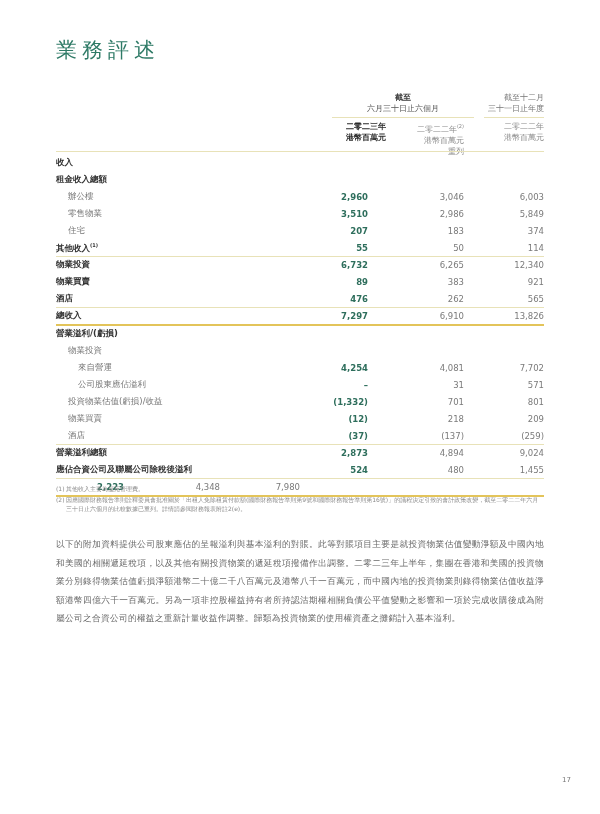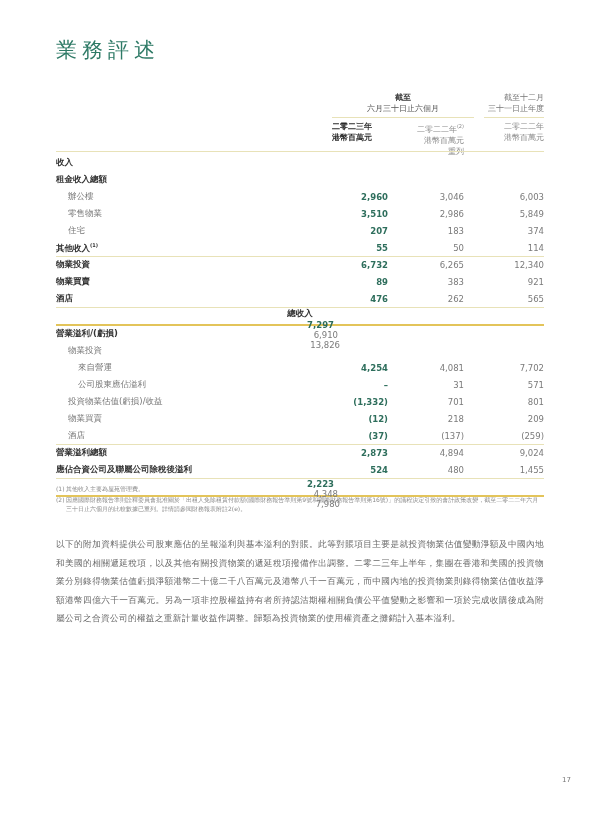--- a/index.html
+++ b/index.html
@@ -12,37 +12,37 @@
       position: absolute; left: 56px; top: 36px;
       font-size: 21px; letter-spacing: 5px; color: #2e7a66; font-weight: normal;
     }
     .table-wrap { position: absolute; left: 56px; top: 90px; width: 488px; }
     .col-head { position: relative; height: 62px; font-size: 8px; line-height: 11px; }
     .grp1 { position: absolute; left: 276px; width: 142px; top: 2px; text-align: center; color: #3a3a3a; font-weight: bold; }
     .grp1 .sub { font-weight: normal; color: #555; }
     .grp2 { position: absolute; left: 430px; width: 58px; top: 2px; text-align: right; color: #777; }
     .grp-line1 { position: absolute; left: 276px; width: 142px; top: 27px; border-top: 1px solid #e8e2b8; }
     .grp-line2 { position: absolute; left: 428px; width: 60px; top: 27px; border-top: 1px solid #e8e2b8; }
-    .c1 { position: absolute; left: 276px; width: 68px; top: 31px; text-align: left; color: #2a2a2a; font-weight: bold; }
+    .c1 { position: absolute; left: 276px; width: 68px; top: 31px; text-align: center; color: #2a2a2a; font-weight: bold; }
     .c2 { position: absolute; left: 346px; width: 62px; top: 31px; text-align: right; color: #8a8a8a; }
     .c3 { position: absolute; left: 428px; width: 60px; top: 31px; text-align: right; color: #8a8a8a; }
     .c2 sup { font-size: 5px; }
     .head-line { position: absolute; left: 0; right: 0; bottom: 0; border-top: 1px solid #e8e2b8; }
 
     .row { display: flex; align-items: center; height: 16px; font-size: 8.5px; border-bottom: 1px solid transparent; }
     .row .lbl { flex: 1; white-space: nowrap; }
     .row .v { text-align: right; }
     .row .v1 { width: 68px; margin-left: 0; color: #2e6e5c; font-weight: bold; }
-    .row .v2 { width: 76px; color: #7a7a7a; }
+    .row .v2 { width: 76px; color: #7a7a7a; margin-left: 20px; }
     .row .v3 { width: 80px; color: #7a7a7a; }
     .ind1 .lbl { padding-left: 12px; color: #777; }
     .ind2 .lbl { padding-left: 22px; color: #777; }
     .strong .lbl { color: #333; font-weight: bold; }
     .sep-bot { border-bottom: 1px solid #e8e2b8; }
-    .sep-gold { border-bottom: 2px solid #e3c45a; flex-direction: column; }
+    .sep-gold { border-bottom: 2px solid #e3c45a; }
     sup.fn { font-size: 5px; vertical-align: super; }
 
     .footnotes { position: absolute; left: 56px; top: 484px; width: 488px; font-size: 6px; line-height: 9.5px; color: #8a8a8a; }
     .fn-item { display: flex; margin-bottom: 1px; }
     .fn-num { width: 10px; flex: none; }
     .para { position: absolute; left: 56px; top: 535px; width: 488px; font-size: 8.7px; line-height: 18.5px; color: #6a6a6a; letter-spacing: 0.3px; text-align: justify; }
     .page-num { position: absolute; left: 562px; top: 776px; font-size: 7px; color: #777; }
   </style>
 </head>
 <body>

